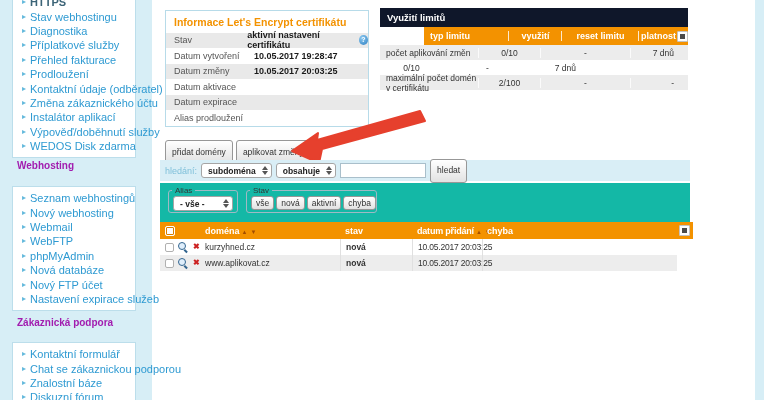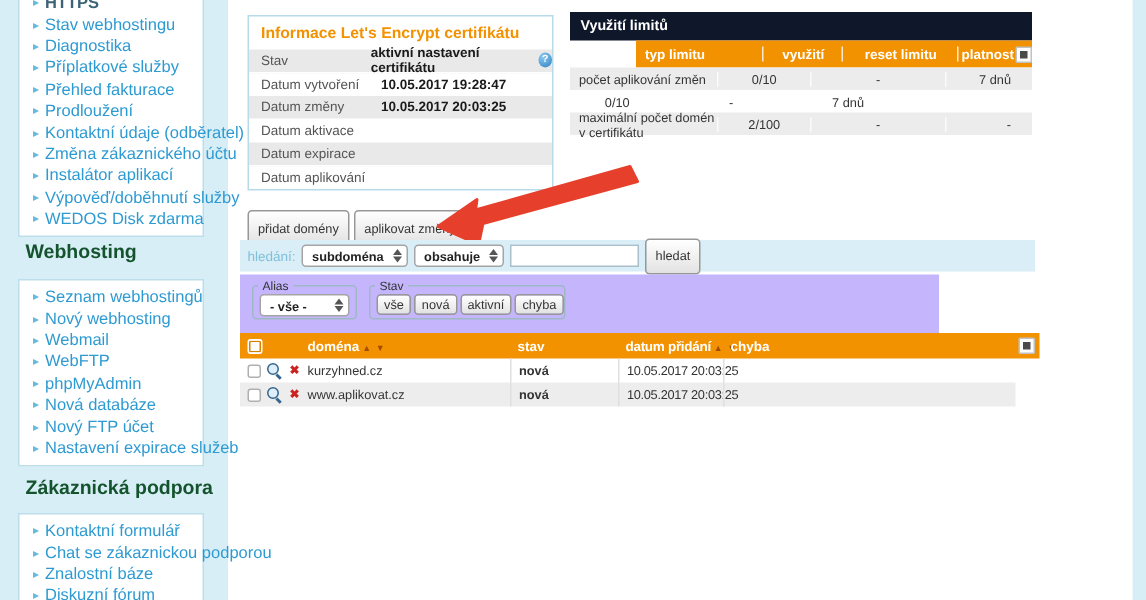--- a/index.html
+++ b/index.html
@@ -6,21 +6,21 @@
   html,body { width:764px; height:400px; }
   body { font-family:"Liberation Sans",sans-serif; }
   .page { position:relative; width:764px; height:400px; background:#d7eef6; overflow:hidden; }
   .main-panel { position:absolute; left:152px; top:0; width:603px; height:400px; background:#fff; }
 
   
   .side-box { position:absolute; left:12px; width:124px; background:#fff; border:1px solid #bcdeeb; padding:4px 0 4px 9px; }
   .side-item { display:flex; align-items:center; gap:4px; height:14.4px; font-size:11px; color:#2e9ad2; cursor:pointer; white-space:nowrap; }
   .side-item .bullet { color:#64b9dc; font-size:8px; line-height:1; }
   .side-item.active .lbl { color:#3c6477; font-weight:bold; }
-  .side-heading { position:absolute; left:17px; font-size:13px; font-weight:bold; color:#14532d; white-space:nowrap; }
+  .side-heading { position:absolute; left:17px; font-size:10px; font-weight:bold; color:#a21caf; white-space:nowrap; }
 
   
   .info-box { position:absolute; left:165px; top:10px; width:204px; height:117px; background:#fff; border:1px solid #b7dbe9; }
   .info-title { height:22px; line-height:22px; padding-left:8px; color:#f39200; font-weight:bold; font-size:10.5px; }
   .info-row { display:flex; align-items:center; height:15.5px; padding-left:8px; border-bottom:1px solid #fff; }
   .info-row:nth-child(even) { background:#e9e9e9; }
   .info-row .ilabel { width:80px; font-size:9px; color:#555; }
   .info-row .ivalue { font-size:9px; font-weight:bold; color:#1a1a1a; display:flex; align-items:center; }
   .help-ic { display:inline-block; width:10px; height:10px; margin-left:4px; border-radius:50%;
              background:radial-gradient(circle at 35% 30%, #8ccaf2, #2d7fc1); color:#fff; font-size:7px;
@@ -57,21 +57,21 @@
   .sel { position:relative; display:inline-flex; align-items:center; background:#fff; border:1px solid #a5a5a5; border-radius:3px;
          height:15px; font-size:8.5px; font-weight:bold; color:#222; padding:0 15px 0 6px; cursor:pointer; white-space:nowrap; }
   .updown { position:absolute; right:3px; top:2px; display:flex; flex-direction:column; align-items:center; gap:1px; }
   .updown b { width:0; height:0; border-left:3px solid transparent; border-right:3px solid transparent; }
   .updown .u { border-bottom:4px solid #555; }
   .updown .d { border-top:4px solid #555; }
   .search-input { width:86px; height:15px; border:1px solid #a9bfcb; background:#fff; font-size:9px; padding:0 3px;
                   font-family:"Liberation Sans",sans-serif; }
 
   
-  .filter-bar { position:absolute; left:160px; top:183px; width:466px; height:39px; background:#c4b5fd; }
+  .filter-bar { position:absolute; left:160px; top:183px; width:530px; height:39px; background:#14b8a6; }
   .fset { position:absolute; top:3px; border:1px solid #9fb9c4; border-radius:3px; }
   .fset legend { font-size:8px; color:#333; padding:0 3px; margin-left:3px; }
   .fset-alias { left:8px; width:70px; height:27px; }
   .fset-stav  { left:86px; width:106px; height:27px; }
   .fset-inner { display:flex; gap:2px; padding:1px 0 0 4px; }
   .fset .btn { height:14px; line-height:12px; font-size:8.5px; padding:0 4px; }
   .sel-alias { width:60px; justify-content:flex-start; }
 
   
   .dom-head { position:absolute; left:160px; top:222px; width:533px; height:17px; background:#f39200;
@@ -227,21 +227,21 @@
     </div>
     <div class="info-row">
       <span class="ilabel">Datum aktivace</span>
       <span class="ivalue"></span>
     </div>
     <div class="info-row">
       <span class="ilabel">Datum expirace</span>
       <span class="ivalue"></span>
     </div>
     <div class="info-row">
-      <span class="ilabel">Datum aplikování</span>
+      <span class="ilabel">Alias prodloužení</span>
       <span class="ivalue"></span>
     </div>
   </section>
 
   <section class="limits">
     <div class="limits-title">Využití limitů</div>
     <div class="lim-head">
       <span class="lc1">typ limitu</span>
       <span class="lc2">využití</span>
       <span class="lc3">reset limitu</span>

